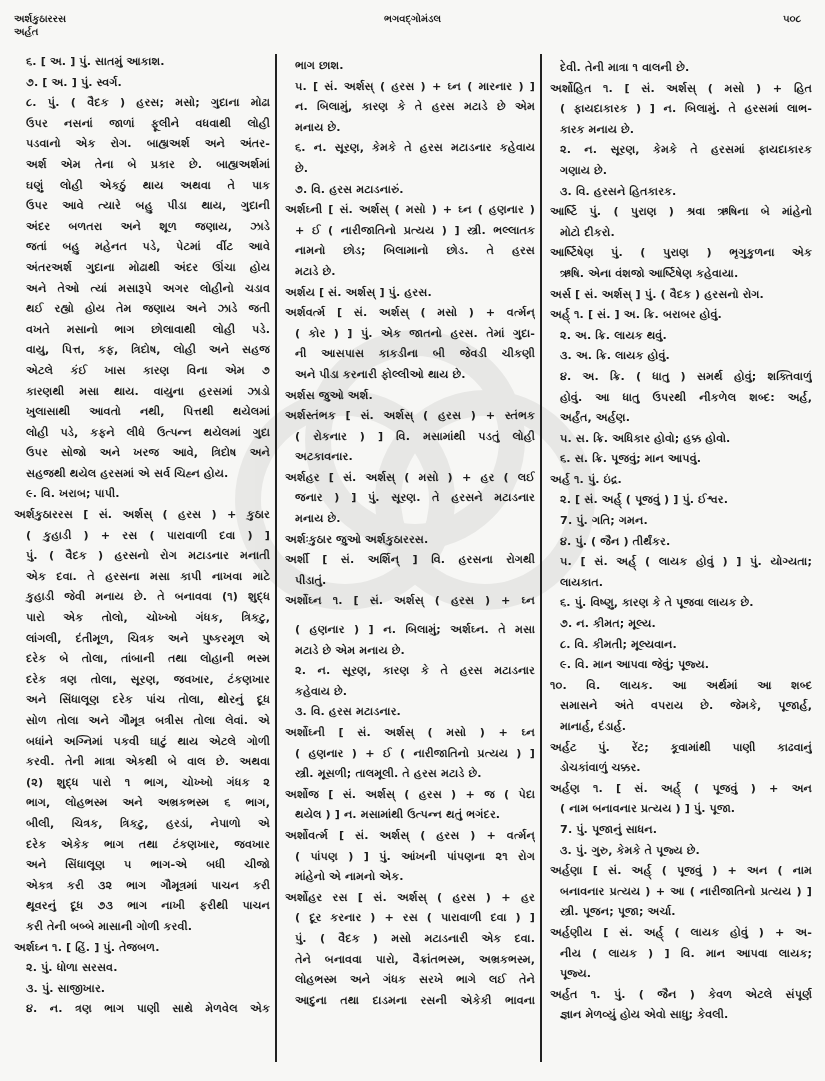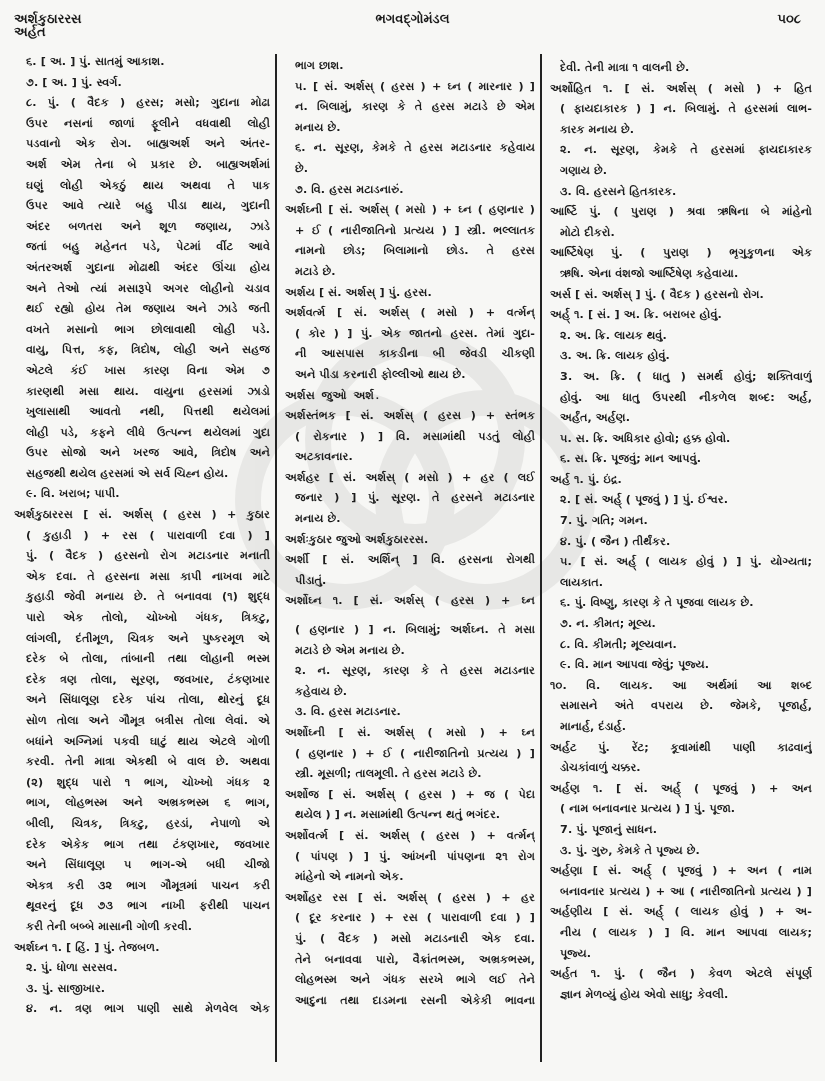--- a/index.html
+++ b/index.html
@@ -4,21 +4,21 @@
 <style>
   * { margin: 0; padding: 0; box-sizing: border-box; }
   html, body { width: 825px; height: 1081px; background: #f7f7f5; overflow: hidden; }
   body { position: relative; font-family: "DejaVu Sans", sans-serif; color: #1a1a1a; }
   .page { position: absolute; left: 0; top: 0; width: 825px; height: 1081px; }
   .watermark {
     position: absolute; left: 235px; top: 330px; width: 360px; height: 360px;
     pointer-events: none; opacity: 0.06;
   }
   .watermark .ring { position: absolute; border: 26px solid #000; border-radius: 50%; }
-  .hdr { position: absolute; top: 12px; font-weight: bold; font-size: 13px; line-height: 14px; }
+  .hdr { position: absolute; top: 12px; font-weight: bold; font-size: 10px; line-height: 14px; }
   .hdr-left { left: 14px; }
   .hdr-left div { line-height: 13px; }
   .hdr-center { left: 0; right: 0; text-align: center; }
   .hdr-right { right: 24px; }
   .divider { position: absolute; width: 2px; background: #222; top: 54px; height: 1008px; }
   .col {
     position: absolute; top: 56px; font-size: 11.2px; line-height: 20.6px;
     font-weight: bold; letter-spacing: 0.1px; color: #1c1c1c;
   }
   .col-1 { left: 14px; width: 256px; top: 52px; }
@@ -107,21 +107,21 @@
       <div class="line last" style="padding-left: 10px;">૭. વિ. હરસ મટાડનારું.</div>
       <div class="line" style="padding-left: 0px;">અર્શઘ્ની [ સં. અર્શસ્ ( મસો ) + ઘ્ન ( હણનાર )</div>
       <div class="line" style="padding-left: 10px;">+ ઈ ( નારીજાતિનો પ્રત્યય ) ] સ્ત્રી. ભલ્લાતક</div>
       <div class="line" style="padding-left: 10px;">નામનો છોડ; બિલામાનો છોડ. તે હરસ</div>
       <div class="line last" style="padding-left: 10px;">મટાડે છે.</div>
       <div class="line last" style="padding-left: 0px;">અર્શય [ સં. અર્શસ્ ] પું. હરસ.</div>
       <div class="line" style="padding-left: 0px;">અર્શવર્ત્મ [ સં. અર્શસ્ ( મસો ) + વર્ત્મન્</div>
       <div class="line" style="padding-left: 10px;">( કોર ) ] પું. એક જાતનો હરસ. તેમાં ગુદા-</div>
       <div class="line" style="padding-left: 10px;">ની આસપાસ કાકડીના બી જેવડી ચીકણી</div>
       <div class="line last" style="padding-left: 10px;">અને પીડા કરનારી ફોલ્લીઓ થાય છે.</div>
-      <div class="line last" style="padding-left: 0px; font-family: Liberation Mono, monospace;">અર્શસ જુઓ અર્શ.</div>
+      <div class="line last" style="padding-left: 0px;">અર્શસ જુઓ અર્શ.</div>
       <div class="line" style="padding-left: 0px;">અર્શસ્તંભક [ સં. અર્શસ્ ( હરસ ) + સ્તંભક</div>
       <div class="line" style="padding-left: 10px;">( રોકનાર ) ] વિ. મસામાંથી પડતું લોહી</div>
       <div class="line last" style="padding-left: 10px;">અટકાવનાર.</div>
       <div class="line" style="padding-left: 0px;">અર્શહર [ સં. અર્શસ્ ( મસો ) + હર ( લઈ</div>
       <div class="line" style="padding-left: 10px;">જનાર ) ] પું. સૂરણ. તે હરસને મટાડનાર</div>
       <div class="line last" style="padding-left: 10px;">મનાય છે.</div>
       <div class="line last" style="padding-left: 0px;">અર્શઃકુઠાર જુઓ અર્શકુઠારરસ.</div>
       <div class="line" style="padding-left: 0px;">અર્શી [ સં. અર્શિન્ ] વિ. હરસના રોગથી</div>
       <div class="line last" style="padding-left: 10px;">પીડાતું.</div>
       <div class="line" style="padding-left: 0px;">અર્શોઘ્ન ૧. [ સં. અર્શસ્ ( હરસ ) + ઘ્ન</div>
@@ -154,21 +154,21 @@
       <div class="line last" style="padding-left: 10px;">ગણાય છે.</div>
       <div class="line last" style="padding-left: 10px;">૩. વિ. હરસને હિતકારક.</div>
       <div class="line" style="padding-left: 0px;">આર્ષ્ટિ પું. ( પુરાણ ) શ્રવા ઋષિના બે માંહેનો</div>
       <div class="line last" style="padding-left: 10px;">મોટો દીકરો.</div>
       <div class="line" style="padding-left: 0px;">આર્ષ્ટિષેણ પું. ( પુરાણ ) ભૃગુકુળના એક</div>
       <div class="line last" style="padding-left: 10px;">ઋષિ. એના વંશજો આર્ષ્ટિષેણ કહેવાયા.</div>
       <div class="line last" style="padding-left: 0px;">અર્સ [ સં. અર્શસ્ ] પું. ( વૈદક ) હરસનો રોગ.</div>
       <div class="line last" style="padding-left: 0px;">અર્હ્ ૧. [ સં. ] અ. ક્રિ. બરાબર હોવું.</div>
       <div class="line last" style="padding-left: 10px;">૨. અ. ક્રિ. લાયક થવું.</div>
       <div class="line last" style="padding-left: 10px;">૩. અ. ક્રિ. લાયક હોવું.</div>
-      <div class="line" style="padding-left: 10px;">3. અ. ક્રિ. ( ધાતુ ) સમર્થ હોવું; શક્તિવાળું</div>
+      <div class="line" style="padding-left: 10px;">૪. અ. ક્રિ. ( ધાતુ ) સમર્થ હોવું; શક્તિવાળું</div>
       <div class="line" style="padding-left: 10px;">હોવું. આ ધાતુ ઉપરથી નીકળેલ શબ્દ: અર્હ,</div>
       <div class="line last" style="padding-left: 10px;">અર્હંત, અર્હણ.</div>
       <div class="line last" style="padding-left: 10px;">૫. સ. ક્રિ. અધિકાર હોવો; હક્ક હોવો.</div>
       <div class="line last" style="padding-left: 10px;">૬. સ. ક્રિ. પૂજવું; માન આપવું.</div>
       <div class="line last" style="padding-left: 0px;">અર્હ ૧. પું. ઇંદ્ર.</div>
       <div class="line last" style="padding-left: 10px;">૨. [ સં. અર્હ્ ( પૂજવું ) ] પું. ઈશ્વર.</div>
       <div class="line last" style="padding-left: 10px;">7. પું. ગતિ; ગમન.</div>
       <div class="line last" style="padding-left: 10px;">૪. પું. ( જૈન ) તીર્થંકર.</div>
       <div class="line" style="padding-left: 10px;">૫. [ સં. અર્હ્ ( લાયક હોવું ) ] પું. યોગ્યતા;</div>
       <div class="line last" style="padding-left: 10px;">લાયકાત.</div>
@@ -180,20 +180,21 @@
       <div class="line" style="padding-left: 10px;">સમાસને અંતે વપરાય છે. જેમકે, પૂજાર્હ,</div>
       <div class="line last" style="padding-left: 10px;">માનાર્હ, દંડાર્હ.</div>
       <div class="line" style="padding-left: 0px;">અર્હટ પું. રેંટ; કૂવામાંથી પાણી કાઢવાનું</div>
       <div class="line last" style="padding-left: 10px;">ડોચકાંવાળું ચક્કર.</div>
       <div class="line" style="padding-left: 0px;">અર્હણ ૧. [ સં. અર્હ્ ( પૂજવું ) + અન</div>
       <div class="line last" style="padding-left: 10px;">( નામ બનાવનાર પ્રત્યય ) ] પું. પૂજા.</div>
       <div class="line last" style="padding-left: 10px;">7. પું. પૂજાનું સાધન.</div>
       <div class="line last" style="padding-left: 10px;">૩. પું. ગુરુ, કેમકે તે પૂજ્ય છે.</div>
       <div class="line" style="padding-left: 0px;">અર્હણા [ સં. અર્હ્ ( પૂજવું ) + અન ( નામ</div>
       <div class="line" style="padding-left: 10px;">બનાવનાર પ્રત્યય ) + આ ( નારીજાતિનો પ્રત્યય ) ]</div>
+      <div class="line last" style="padding-left: 10px;">સ્ત્રી. પૂજન; પૂજા; અર્ચા.</div>
       <div class="line" style="padding-left: 0px;">અર્હણીય [ સં. અર્હ્ ( લાયક હોવું ) + અ-</div>
       <div class="line" style="padding-left: 10px;">નીય ( લાયક ) ] વિ. માન આપવા લાયક;</div>
       <div class="line last" style="padding-left: 10px;">પૂજ્ય.</div>
       <div class="line" style="padding-left: 0px;">અર્હત ૧. પું. ( જૈન ) કેવળ એટલે સંપૂર્ણ</div>
       <div class="line last" style="padding-left: 10px;">જ્ઞાન મેળવ્યું હોય એવો સાધુ; કેવલી.</div>
     </div>
 
 </div>
 
 </body></html>

